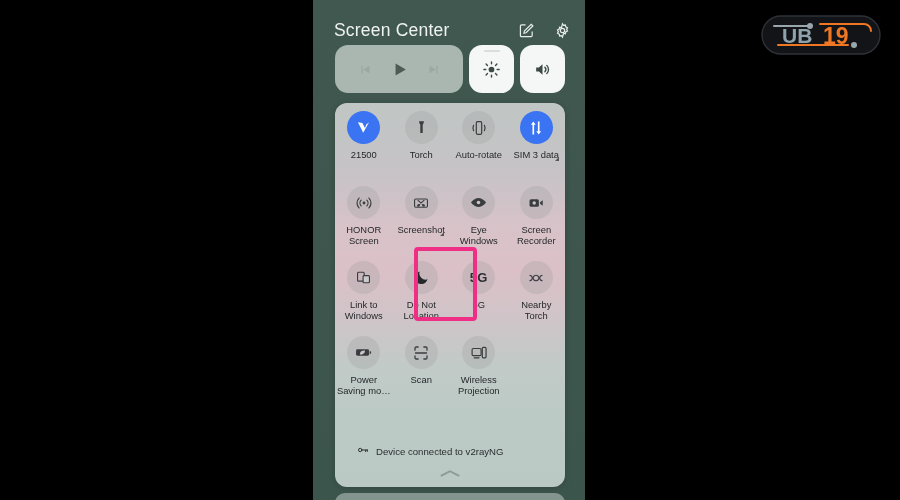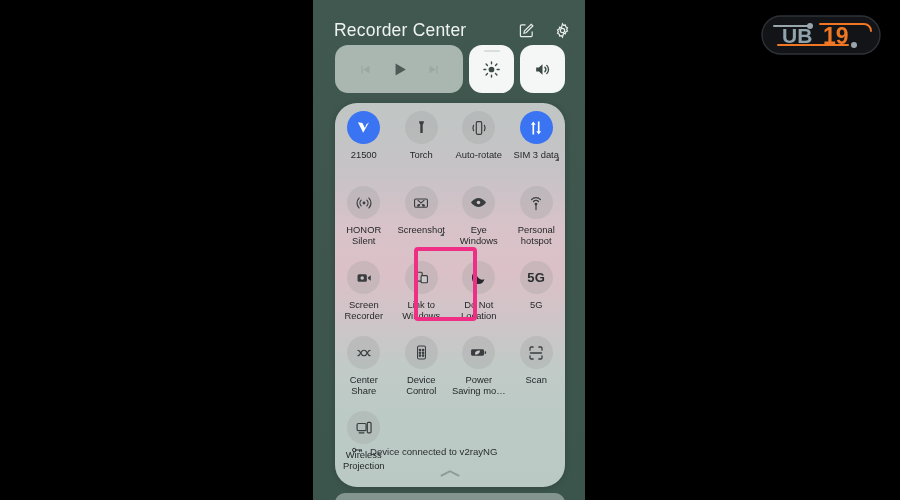--- a/index.html
+++ b/index.html
@@ -39,21 +39,21 @@
   }
   .mini-card .notch{
     position:absolute;top:5px;left:50%;transform:translateX(-50%);
     width:16px;height:2px;border-radius:1px;background:#d7dedb;
   }
   .media-card svg,.mini-card svg{display:block;}
 
   
   .panel{
     position:absolute;left:22px;top:103px;width:230px;height:384px;
-    border-radius:22px;overflow:hidden;
+    border-radius:12px;overflow:hidden;
     background:
       linear-gradient(180deg,
         rgba(196,202,200,.97) 0%,
         rgba(203,198,202,.97) 18%,
         rgba(221,198,205,.97) 33%,
         rgba(224,196,203,.97) 44%,
         rgba(212,200,204,.97) 56%,
         rgba(198,206,203,.97) 68%,
         rgba(192,206,201,.97) 82%,
         rgba(190,205,199,.97) 100%);
@@ -81,21 +81,21 @@
     text-align:center;width:54px;word-wrap:break-word;overflow-wrap:anywhere;
   }
   .corner{
     position:absolute;right:6px;bottom:23px;width:0;height:0;
     border-left:4px solid transparent;border-bottom:4px solid #54585a;
   }
   .g5{font-size:13px;font-weight:600;color:#2b2e30;letter-spacing:.3px;}
 
   
   .status{
-    position:absolute;left:16px;bottom:27px;display:flex;align-items:center;gap:7px;
+    position:absolute;left:22px;bottom:27px;display:flex;align-items:center;gap:7px;
   }
   .status-text{font-size:9.6px;color:#2a2d2f;white-space:nowrap;}
   .chev{
     position:absolute;left:0;bottom:5px;width:230px;display:flex;justify-content:center;
   }
 
   
   .panel2{
     position:absolute;left:22px;top:493px;width:230px;height:20px;
     border-radius:14px;background:rgba(190,203,197,.55);
@@ -115,21 +115,21 @@
   .logo svg{display:block;}
 </style>
 </head>
 <body>
 
 <div class="stage">
 
   <div class="phone">
 
     <div class="cc-header">
-      <div class="cc-title">Recorder Center</div>
+      <div class="cc-title">Screen Center</div>
       <div class="hdr-icons">
         <span>
           <svg width="17" height="17" viewBox="0 0 24 24" fill="none" stroke="#e8edeb" stroke-width="1.7">
             <path d="M20 13.5V19a1.6 1.6 0 0 1-1.6 1.6H5A1.6 1.6 0 0 1 3.4 19V5.6A1.6 1.6 0 0 1 5 4h5.7"></path>
             <path d="M18.6 3.2 21 5.6 11.4 15.2 8.4 15.8 9 12.8z"></path>
           </svg>
         </span>
         <span>
           <svg width="17" height="17" viewBox="0 0 24 24" fill="none" stroke="#e8edeb" stroke-width="1.7">
             <circle cx="12" cy="12" r="3.1"></circle>
@@ -223,21 +223,21 @@
         </div>
 
         <div class="tile">
           <div class="circle">
             <svg width="18" height="18" viewBox="0 0 24 24" fill="none" stroke="#3a3d3f" stroke-width="1.6" stroke-linecap="round">
               <circle cx="12" cy="12" r="1.9" fill="#3a3d3f" stroke="none"></circle>
               <path d="M8.2 8.2a5.4 5.4 0 0 0 0 7.6M15.8 8.2a5.4 5.4 0 0 1 0 7.6"></path>
               <path d="M5.4 5.4a9.4 9.4 0 0 0 0 13.2M18.6 5.4a9.4 9.4 0 0 1 0 13.2"></path>
             </svg>
           </div>
-          <div class="tile-label">HONOR Silent</div>
+          <div class="tile-label">HONOR Screen</div>
         </div>
 
 
         <div class="tile">
           <div class="circle">
             <svg width="18" height="18" viewBox="0 0 24 24" fill="none" stroke="#3a3d3f" stroke-width="1.5">
               <rect x="3.4" y="6.6" width="17.2" height="11" rx="1.6"></rect>
               <path d="M8 8.4l8 7M16 8.4l-8 7" stroke-linecap="round"></path>
               <circle cx="8.6" cy="15.2" r="1.7" fill="#3a3d3f" stroke="none"></circle>
               <circle cx="15.4" cy="15.2" r="1.7" fill="#3a3d3f" stroke="none"></circle>
@@ -250,31 +250,20 @@
         <div class="tile">
           <div class="circle">
             <svg width="19" height="19" viewBox="0 0 24 24" fill="none" stroke="#3a3d3f" stroke-width="1.7">
               <path d="M2.6 12S6.4 6.4 12 6.4 21.4 12 21.4 12 17.6 17.6 12 17.6 2.6 12 2.6 12z" fill="#3a3d3f" stroke="none"></path>
               <circle cx="12" cy="12" r="2.3" fill="#cfc3c8" stroke="none"></circle>
             </svg>
           </div>
           <div class="tile-label">Eye Windows</div>
         </div>
 
-        <div class="tile">
-          <div class="circle">
-            <svg width="18" height="18" viewBox="0 0 24 24" fill="none" stroke="#3a3d3f" stroke-width="1.6" stroke-linecap="round">
-              <circle cx="12" cy="13.4" r="1.9" fill="#3a3d3f" stroke="none"></circle>
-              <path d="M8.6 10a4.8 4.8 0 0 1 6.8 0"></path>
-              <path d="M6 7.4a8.5 8.5 0 0 1 12 0"></path>
-              <path d="M12 15.3v5.4"></path>
-            </svg>
-          </div>
-          <div class="tile-label">Personal hotspot</div>
-        </div>
 
         <div class="tile">
           <div class="circle">
             <svg width="18" height="18" viewBox="0 0 24 24" fill="#3a3d3f">
               <rect x="3.4" y="7" width="12.4" height="10" rx="2"></rect>
               <path d="M17.4 11l3.6-2.6v7.2L17.4 13z"></path>
               <circle cx="9.6" cy="12" r="2.3" fill="#c9c4c6"></circle>
             </svg>
           </div>
           <div class="tile-label">Screen Recorder</div>
@@ -306,37 +295,23 @@
           <div class="tile-label">5G</div>
         </div>
 
         <div class="tile">
           <div class="circle">
             <svg width="18" height="18" viewBox="0 0 24 24" fill="none" stroke="#3a3d3f" stroke-width="1.7" stroke-linecap="round">
               <path d="M4 8.4c3.6 0 3.6 7.2 7.2 7.2M20 8.4c-3.6 0-3.6 7.2-7.2 7.2"></path>
               <path d="M4 15.6c3.6 0 3.6-7.2 7.2-7.2M20 15.6c-3.6 0-3.6-7.2-7.2-7.2"></path>
             </svg>
           </div>
-          <div class="tile-label">Center Share</div>
-        </div>
-
-        <div class="tile">
-          <div class="circle">
-            <svg width="17" height="17" viewBox="0 0 24 24" fill="none" stroke="#3a3d3f" stroke-width="1.5">
-              <rect x="6.4" y="2.8" width="11.2" height="18.4" rx="2"></rect>
-              <circle cx="9.8" cy="8.4" r="1.1" fill="#3a3d3f"></circle>
-                <circle cx="14.2" cy="8.4" r="1.1" fill="#3a3d3f"></circle>
-              <circle cx="9.8" cy="12.4" r="1.1" fill="#3a3d3f"></circle>
-                <circle cx="14.2" cy="12.4" r="1.1" fill="#3a3d3f"></circle>
-              <circle cx="9.8" cy="16.4" r="1.1" fill="#3a3d3f"></circle>
-                <circle cx="14.2" cy="16.4" r="1.1" fill="#3a3d3f"></circle>
-            </svg>
-          </div>
-          <div class="tile-label">Device Control</div>
-        </div>
+          <div class="tile-label">Nearby Torch</div>
+        </div>
+
 
         <div class="tile">
           <div class="circle">
             <svg width="19" height="19" viewBox="0 0 24 24" fill="#3a3d3f">
               <rect x="2.6" y="8" width="16.4" height="8" rx="1.8"></rect>
               <rect x="19.8" y="10.4" width="1.8" height="3.2" rx=".7"></rect>
               <path d="M13 9.6c-3 0-5.4 1.6-5.4 3.6 0 .6.3 1.1.8 1.5 2.8.2 5.4-1.9 5.4-4.6 0-.2 0-.4-.1-.5z" fill="#cbc7c9"></path>
             </svg>
           </div>
           <div class="tile-label">Power Saving mo…</div>

